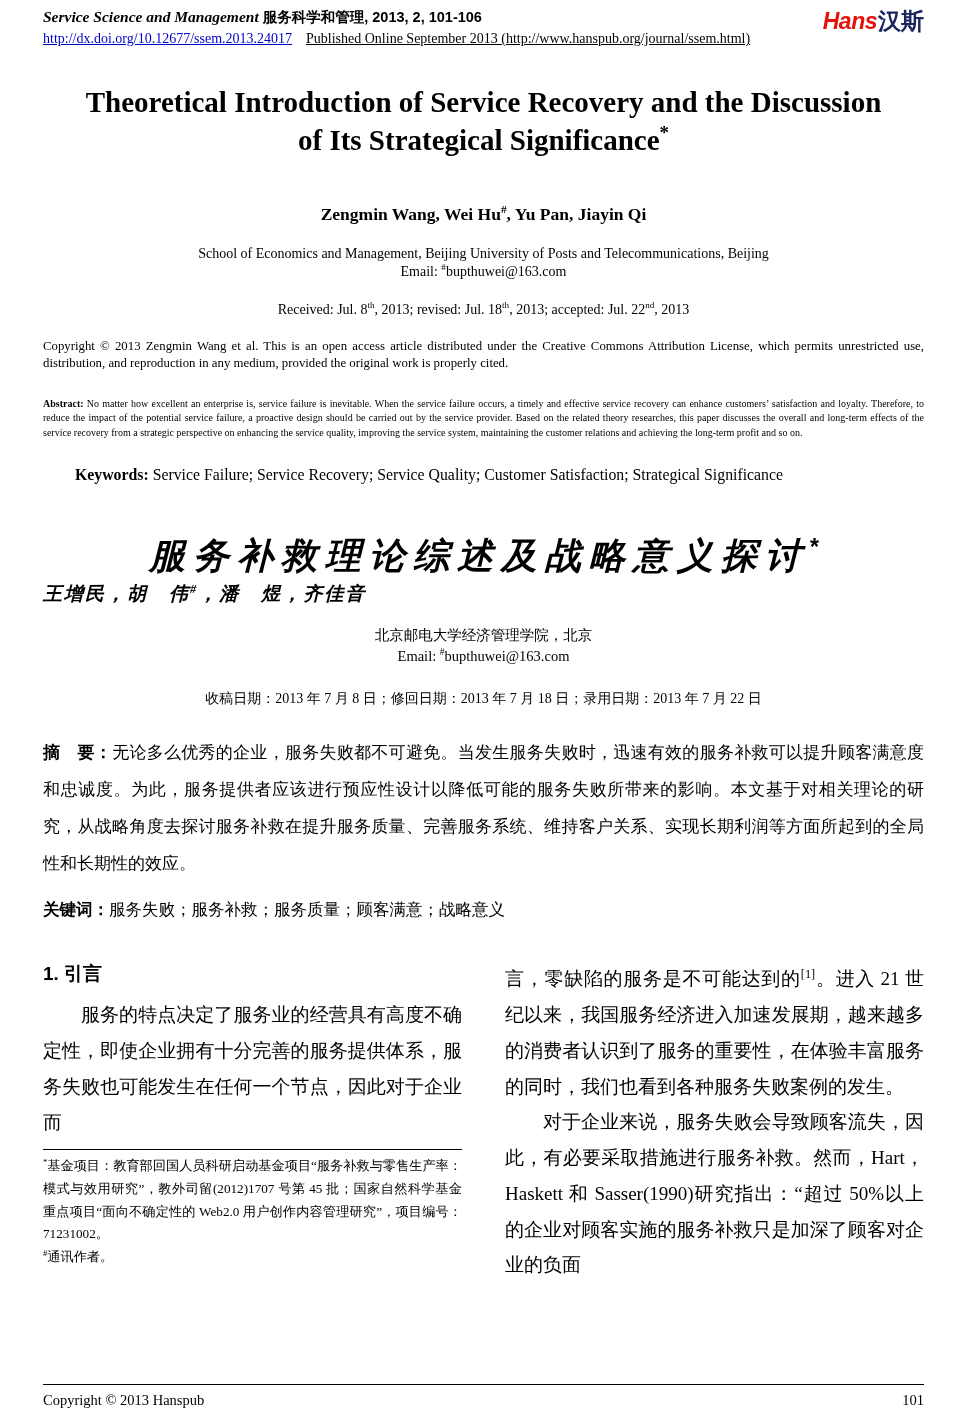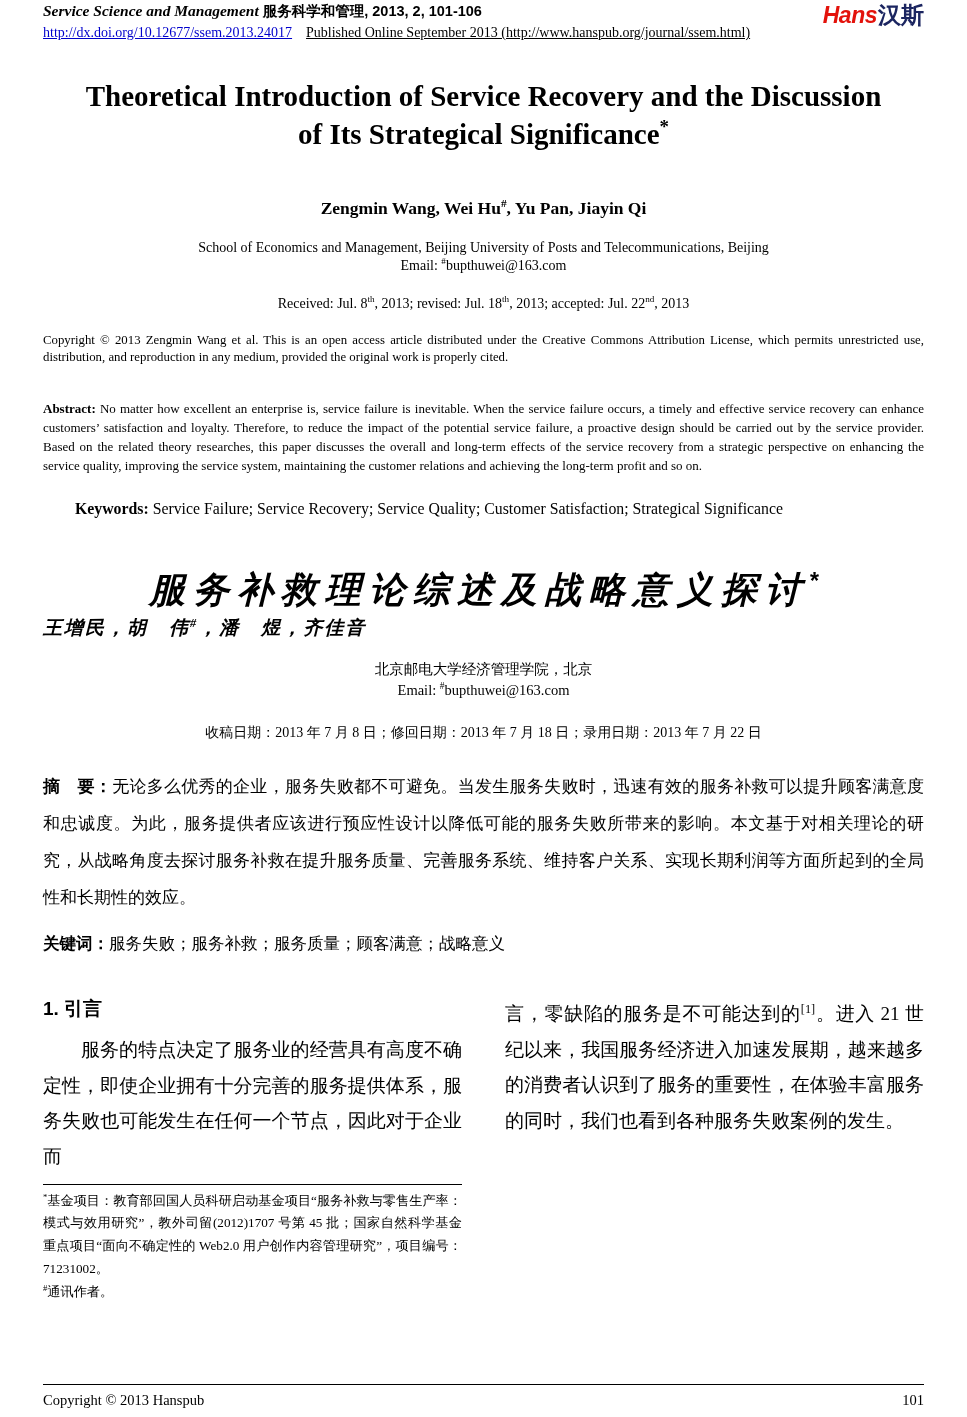--- a/index.html
+++ b/index.html
@@ -6,21 +6,21 @@
   html, body { background: #ffffff; }
   .page {
     position: relative;
     width: 967px;
     height: 1417px;
     margin: 0 auto;
     background: #ffffff;
     font-family: "Liberation Serif", "DejaVu Serif", serif;
     color: #000000;
     overflow: hidden;
-    padding: 2px 43px 0 43px;
+    padding: 8px 43px 0 43px;
   }
   sup { font-size: 0.65em; vertical-align: super; line-height: 0; }
 
   
   .hdr { display: flex; justify-content: space-between; align-items: flex-start; }
   .hdr-line1 { font-size: 15.5px; font-weight: bold; white-space: nowrap; }
   .jt-en { font-style: italic; }
   .jt-zh { font-style: normal; font-family: "Liberation Sans", "DejaVu Sans", sans-serif; font-size: 14.5px; }
   .hdr-line2 { font-size: 14px; margin-top: 4px; white-space: nowrap; text-decoration: underline; }
   .doi { color: #0000cc; text-decoration: underline; cursor: pointer; }
@@ -35,21 +35,21 @@
     max-width: 810px;
     text-align: center;
     font-size: 29px;
     font-weight: bold;
     line-height: 1.32;
   }
   .authors-en { margin-top: 44px; text-align: center; font-size: 17.5px; font-weight: bold; }
   .affil-en { margin-top: 20px; text-align: center; font-size: 14px; line-height: 1.35; }
   .received { margin-top: 20px; text-align: center; font-size: 14px; }
   .copyright-blk { margin-top: 20px; font-size: 12.8px; line-height: 1.34; text-align: justify; }
-  .abstract-blk { margin-top: 32px; font-size: 13px; line-height: 1.47; text-align: justify; }
+  .abstract-blk { margin-top: 24px; font-size: 10px; line-height: 1.47; text-align: justify; }
   .b { font-weight: bold; }
   .keywords-blk {
     margin-top: 22px; font-size: 15.8px; line-height: 1.47; text-align: left;
     padding-left: 94px; text-indent: -94px; margin-left: 32px;
   }
 
   
   .title-zh {
     margin-top: 46px; text-align: center;
     font-family: "Liberation Sans", "DejaVu Sans", sans-serif;
@@ -159,20 +159,21 @@
       <div class="fn-blk">
         <div class="fn-rule"></div>
         <p class="fn"><sup>*</sup><span>基金项目：教育部回国人员科研启动基金项目“服务补救与零售生产率：模式与效用研究”，教外司留(2012)1707 号第 45 批；国家自然科学基金重点项目“面向不确定性的 Web2.0 用户创作内容管理研究”，项目编号：71231002。</span></p>
         <p class="fn"><sup>#</sup><span>通讯作者。</span></p>
       </div>
     </div>
     <div class="col">
       <p class="body-p">
         <span>言，零缺陷的服务是不可能达到的</span><sup>[1]</sup><span>。进入 21 世纪以来，我国服务经济进入加速发展期，越来越多的消费者认识到了服务的重要性，在体验丰富服务的同时，我们也看到各种服务失败案例的发生。</span>
       </p>
+      <p class="body-p ind">对于企业来说，服务失败会导致顾客流失，因此，有必要采取措施进行服务补救。然而，Hart，Haskett 和 Sasser(1990)研究指出：“超过 50%以上的企业对顾客实施的服务补救只是加深了顾客对企业的负面</p>
     </div>
   </div>
 
   <div class="footer">
     <span>Copyright © 2013 Hanspub</span>
     <span>101</span>
   </div>
 
 </div>
 

